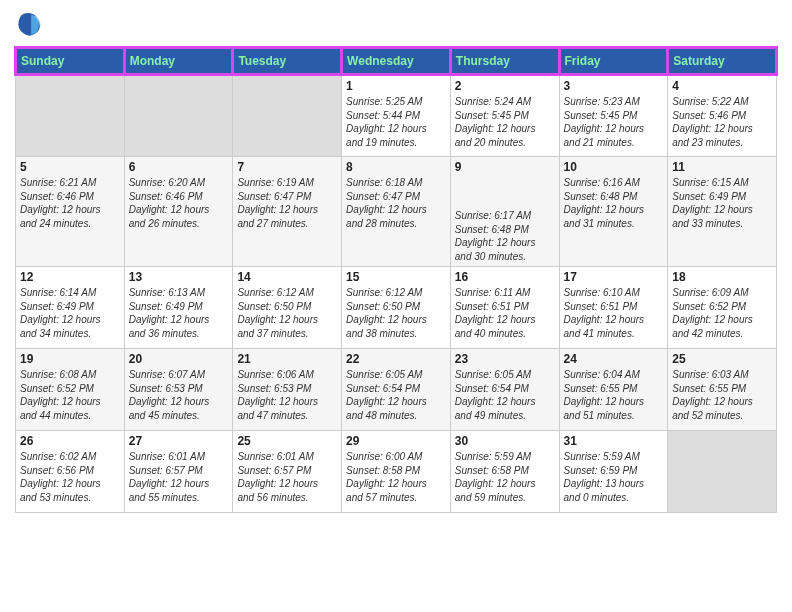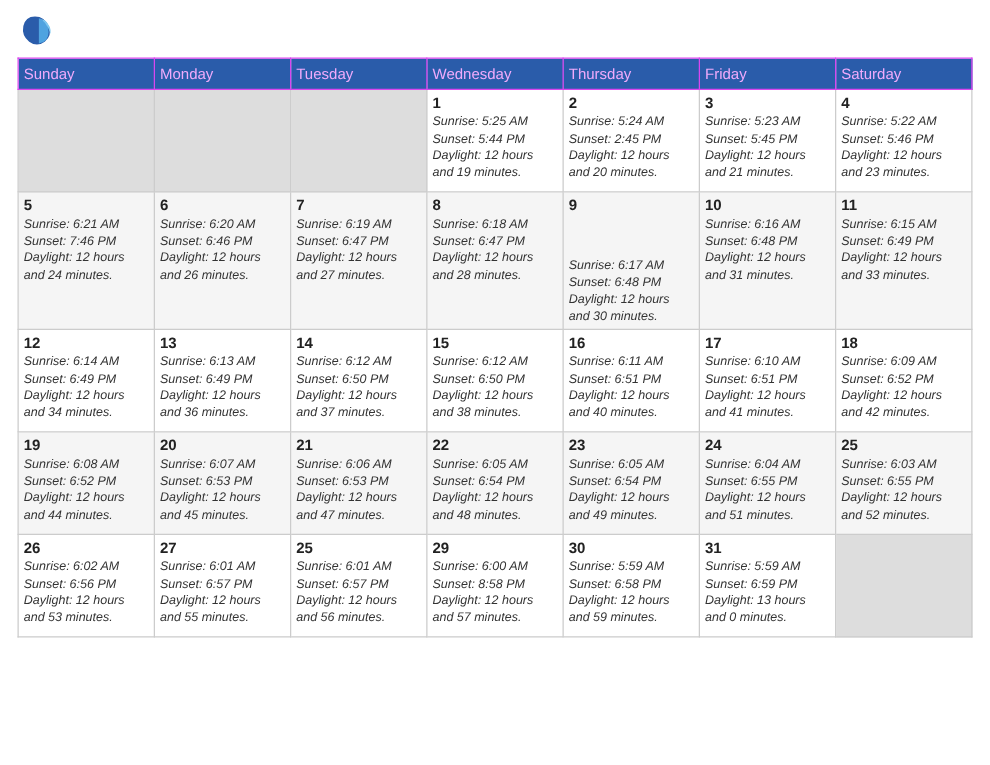--- a/index.html
+++ b/index.html
@@ -44,26 +44,26 @@
       font-size: 14px;
       color: #444;
     }
     .calendar {
       width: 100%;
       border-collapse: collapse;
       border: 1px solid #ccc;
     }
     .calendar th {
       background: #2a5caa;
-      color: #f0abfc;
+      color: #86efac;
       font-size: 12px;
-      font-weight: normal;
+      font-weight: bold;
       padding: 5px 4px;
       text-align: left;
-      border: 1px solid #d946ef;
+      border: 3px solid #d946ef;
     }
     .calendar td {
       width: calc(100% / 7);
       vertical-align: top;
       border: 1px solid #ccc;
       padding: 3px 4px;
       background: #fff;
       height: 82px;
     }
     .calendar tr:nth-child(even) td {
@@ -137,21 +137,21 @@
           <td>
             <span class="day-num">1</span>
             <div class="day-info" style="white-space: pre-line;">Sunrise: 5:25 AM
 Sunset: 5:44 PM
 Daylight: 12 hours
 and 19 minutes.</div>
           </td>
           <td>
             <span class="day-num">2</span>
             <div class="day-info" style="white-space: pre-line;">Sunrise: 5:24 AM
-Sunset: 2:45 PM
+Sunset: 5:45 PM
 Daylight: 12 hours
 and 20 minutes.</div>
           </td>
           <td>
             <span class="day-num">3</span>
             <div class="day-info" style="white-space: pre-line;">Sunrise: 5:23 AM
 Sunset: 5:45 PM
 Daylight: 12 hours
 and 21 minutes.</div>
           </td>
@@ -160,21 +160,21 @@
             <div class="day-info" style="white-space: pre-line;">Sunrise: 5:22 AM
 Sunset: 5:46 PM
 Daylight: 12 hours
 and 23 minutes.</div>
           </td>
         </tr>
         <tr class="row-even">
           <td>
             <span class="day-num">5</span>
             <div class="day-info" style="white-space: pre-line;">Sunrise: 6:21 AM
-Sunset: 7:46 PM
+Sunset: 6:46 PM
 Daylight: 12 hours
 and 24 minutes.</div>
           </td>
           <td>
             <span class="day-num">6</span>
             <div class="day-info" style="white-space: pre-line;">Sunrise: 6:20 AM
 Sunset: 6:46 PM
 Daylight: 12 hours
 and 26 minutes.</div>
           </td>

